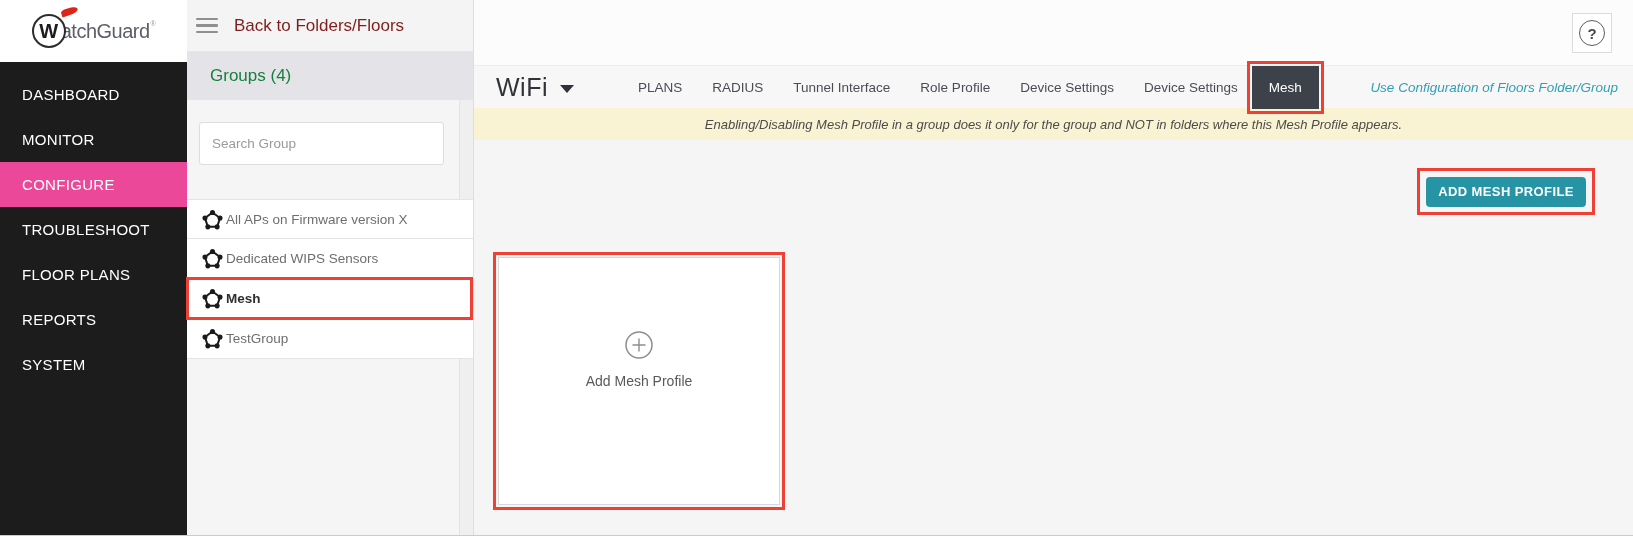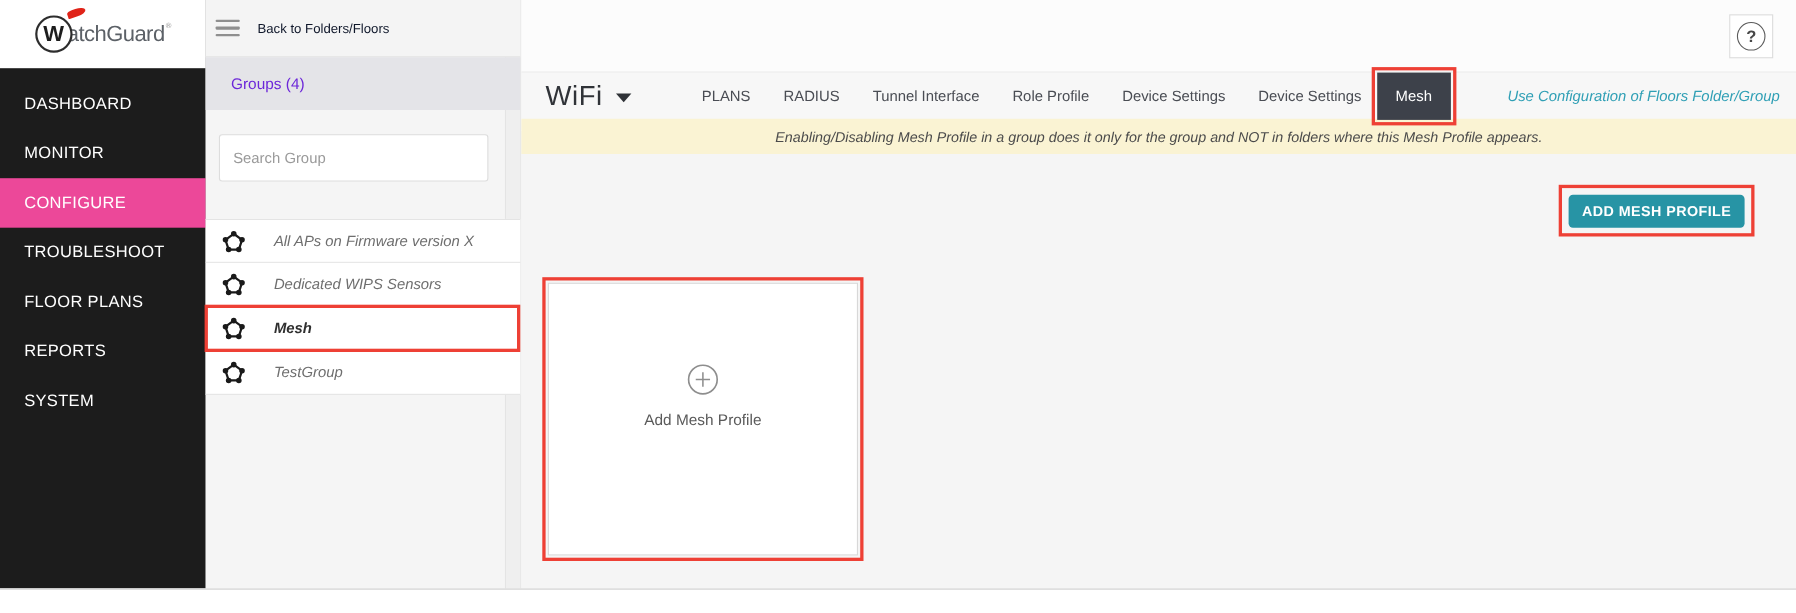--- a/index.html
+++ b/index.html
@@ -18,29 +18,29 @@
   .nav { padding-top:10px; }
   .nav-item { height:45px; display:flex; align-items:center; padding-left:22px; color:#ffffff; font-size:15px; font-weight:400; letter-spacing:0.3px; cursor:pointer; }
   .nav-item.active { background:#ec4899; }
 
   
   .group-panel { position:absolute; left:187px; top:0; width:287px; height:535px; background:#f5f5f5; border-right:1px solid #dedede; }
   .gp-scroll-track { position:absolute; right:0; top:0; bottom:0; width:14px; background:#efefef; border-left:1px solid #e4e4e4; z-index:0; }
   .gp-header { position:relative; height:52px; background:#f4f4f4; border-bottom:1px solid #e6e6e6; display:flex; align-items:center; padding-left:9px; z-index:1; }
   .hamburger { width:22px; display:flex; flex-direction:column; gap:4px; cursor:pointer; padding:4px 0; }
   .hamburger span { display:block; height:2.5px; background:#8f8f8f; border-radius:1px; }
-  .back-link { margin-left:16px; font-size:12px; color:#0f172a; cursor:pointer; }
-  .gp-title { position:relative; height:48px; background:#e4e4e8; display:flex; align-items:center; padding-left:23px; font-size:14px; color:#6d28d9; z-index:1; }
+  .back-link { margin-left:16px; font-size:17px; color:#7f1d1d; cursor:pointer; }
+  .gp-title { position:relative; height:48px; background:#e4e4e8; display:flex; align-items:center; padding-left:23px; font-size:17px; color:#15803d; z-index:1; }
   .gp-search { position:relative; margin:22px 0 0 12px; width:245px; z-index:1; }
   .gp-search input { width:100%; height:43px; background:#fff; border:1px solid #ddd; border-radius:3px; padding:0 12px; font-size:13.5px; color:#404040; outline:none; font-family:"Liberation Sans", sans-serif; }
   .gp-search input::placeholder { color:#9a9a9a; }
   .group-list { position:relative; margin-top:34px; z-index:1; }
   .group-row { position:relative; height:40px; background:#fff; border-bottom:1px solid #e4e4e4; display:flex; align-items:center; padding-left:15px; cursor:pointer; }
   .group-row:first-child { border-top:1px solid #e4e4e4; }
-  .group-row .glabel { margin-left:26px; font-size:13.5px; color:#6e6e6e;font-style:italic; }
+  .group-row .glabel { margin-left:3px; font-size:13.5px; color:#6e6e6e; }
   .group-row.selected .glabel { color:#2f2f2f; font-weight:bold; }
   .row-annot { position:absolute; left:-1px; right:0; top:-2px; bottom:-2px; border:3px solid #ee4035; pointer-events:none; z-index:3; }
 
   
   .main { position:absolute; left:474px; top:0; width:1159px; height:535px; background:#f5f5f5; }
   .main-top { position:absolute; left:0; right:0; top:0; height:65px; background:#fcfcfc; }
   .help-btn { position:absolute; top:13px; right:21px; width:40px; height:40px; background:#fff; border:1px solid #dcdcdc; display:flex; align-items:center; justify-content:center; cursor:pointer; }
   .help-circle { width:26px; height:26px; border:1.6px solid #5c5c5c; border-radius:50%; display:flex; align-items:center; justify-content:center; font-size:15px; font-weight:bold; color:#474747; }
 
   .tab-row { position:absolute; left:0; right:0; top:65px; height:54px; background:#f7f7f7; border-top:1px solid #ededed; }

